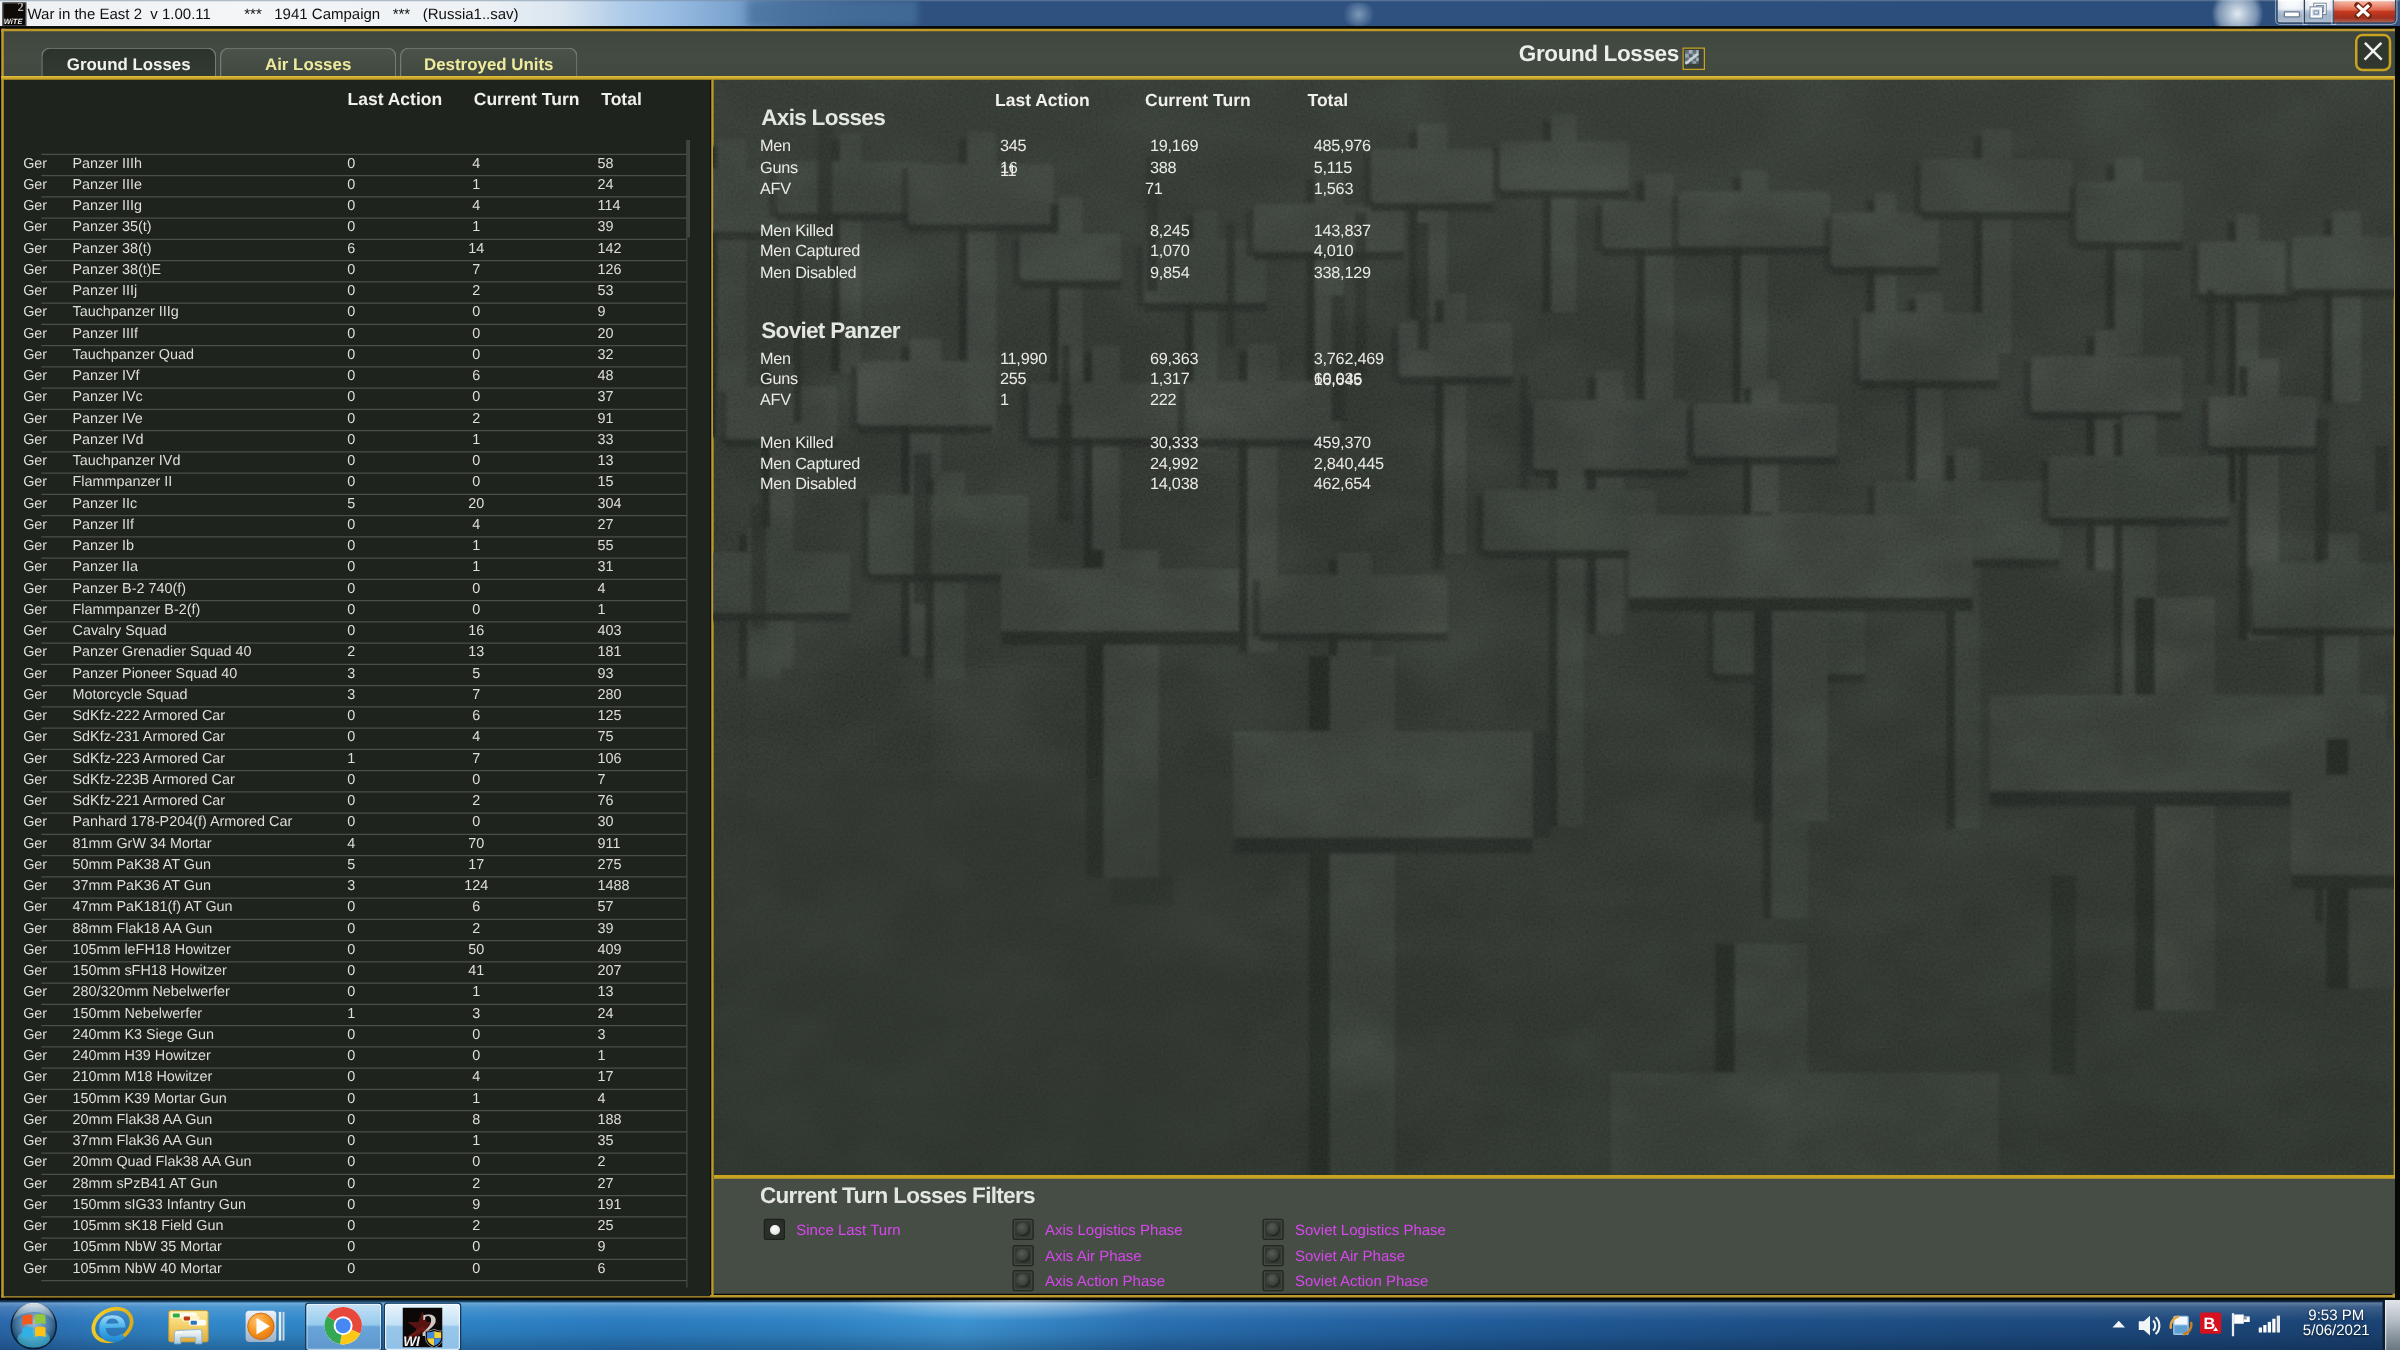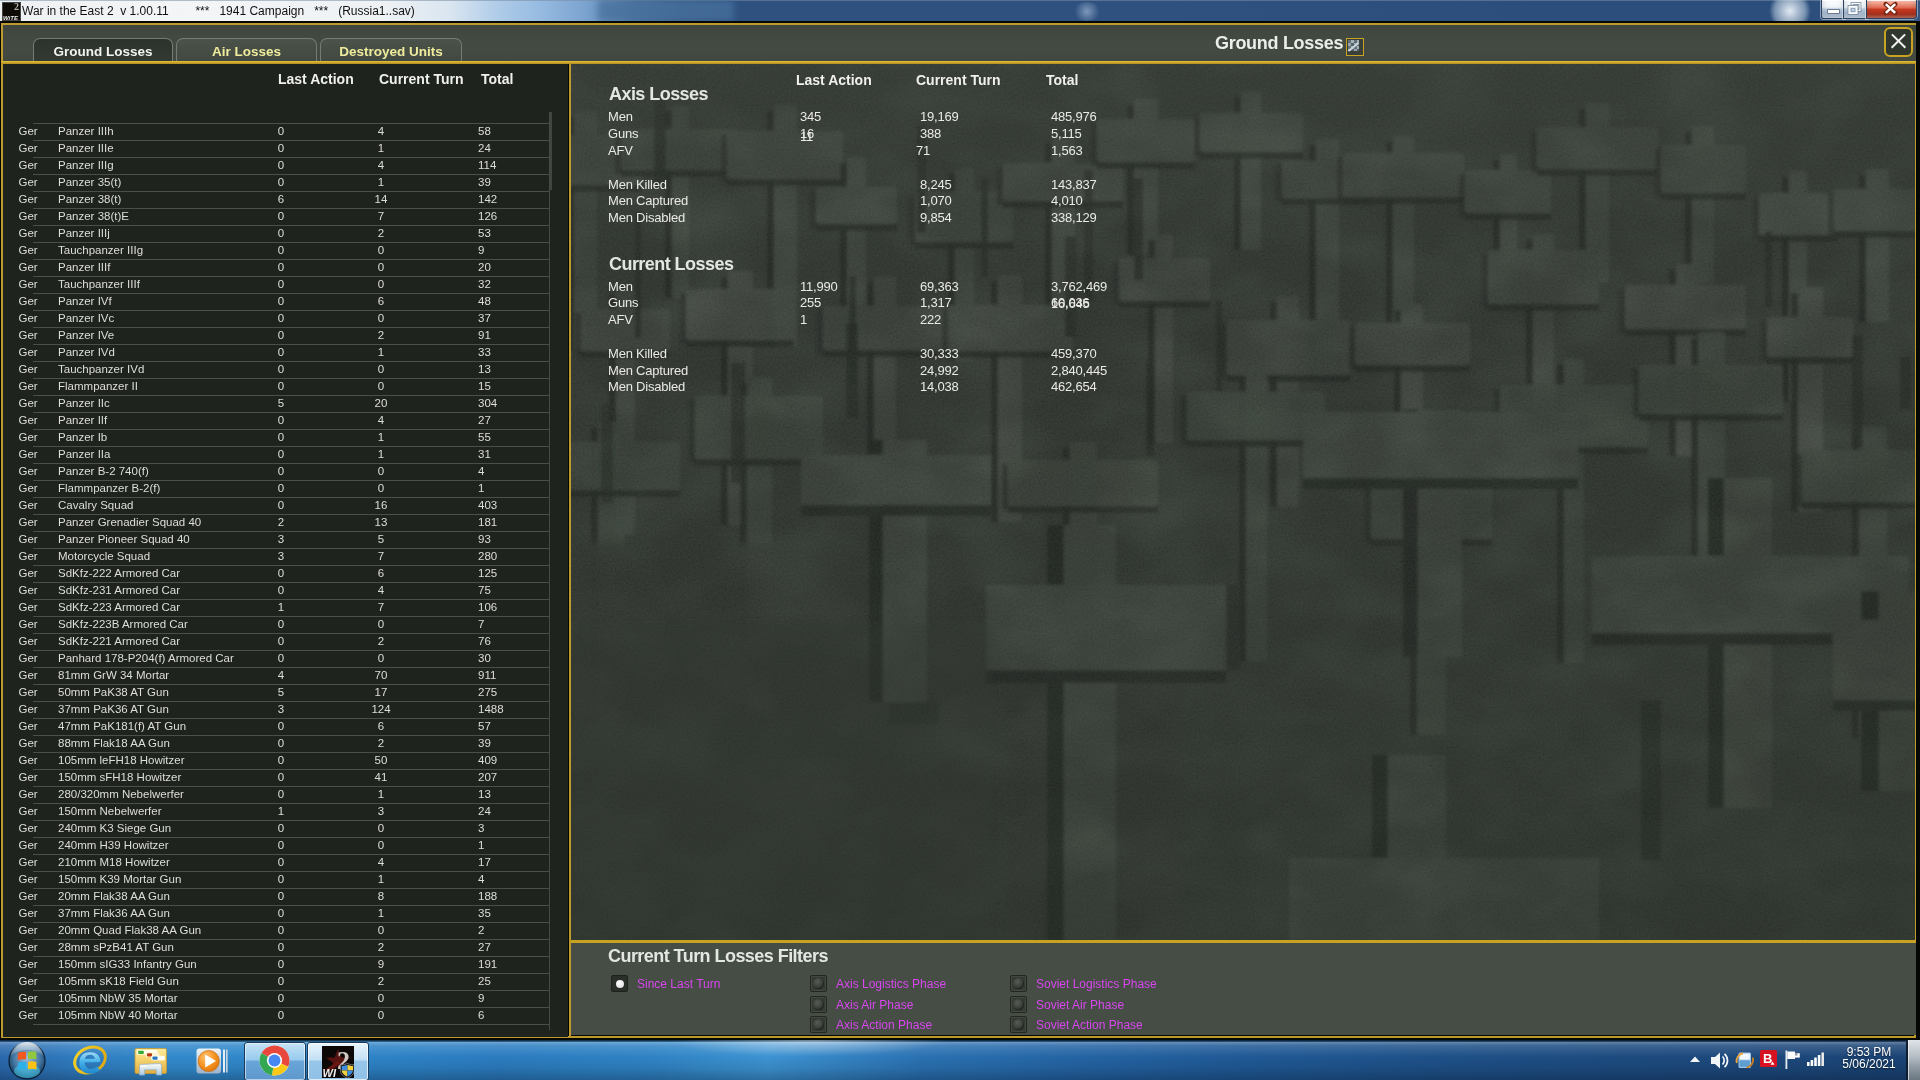--- a/index.html
+++ b/index.html
@@ -196,21 +196,21 @@
           </div>
 <div class="r">
             <span class="g">Ger</span>
             <span class="n">Panzer IIIf</span>
             <span class="va">0</span>
             <span class="vb">0</span>
             <span class="vc">20</span>
           </div>
 <div class="r">
             <span class="g">Ger</span>
-            <span class="n">Tauchpanzer IIIf</span>
+            <span class="n">Tauchpanzer Quad</span>
             <span class="va">0</span>
             <span class="vb">0</span>
             <span class="vc">32</span>
           </div>
 <div class="r">
             <span class="g">Ger</span>
             <span class="n">Panzer IVf</span>
             <span class="va">0</span>
             <span class="vb">6</span>
             <span class="vc">48</span>
@@ -787,21 +787,21 @@
         <div class="abs val" style="top:142px;left:1051px">1,563</div>
 <div class="abs lbl" style="top:176px;left:608px">Men Killed</div>
         <div class="abs val" style="top:176px;left:920px">8,245</div>
         <div class="abs val" style="top:176px;left:1051px">143,837</div>
 <div class="abs lbl" style="top:192px;left:608px">Men Captured</div>
         <div class="abs val" style="top:192px;left:920px">1,070</div>
         <div class="abs val" style="top:192px;left:1051px">4,010</div>
 <div class="abs lbl" style="top:209px;left:608px">Men Disabled</div>
         <div class="abs val" style="top:209px;left:920px">9,854</div>
         <div class="abs val" style="top:209px;left:1051px">338,129</div>
-<div class="abs sect" style="top:254px;left:609px">Current Losses</div>
+<div class="abs sect" style="top:254px;left:609px">Soviet Panzer</div>
 <div class="abs lbl" style="top:278px;left:608px">Men</div>
         <div class="abs val" style="top:278px;left:800px">11,990</div>
         <div class="abs val" style="top:278px;left:920px">69,363</div>
         <div class="abs val" style="top:278px;left:1051px">3,762,469</div>
 <div class="abs lbl" style="top:294px;left:608px">Guns</div>
         <div class="abs val" style="top:294px;left:800px">255</div>
         <div class="abs val" style="top:294px;left:920px">1,317</div>
         <div class="abs val" style="top:294px;left:1051px">60,036</div>
 <div class="abs lbl" style="top:311px;left:608px">AFV</div>
         <div class="abs val" style="top:311px;left:800px">1</div>

